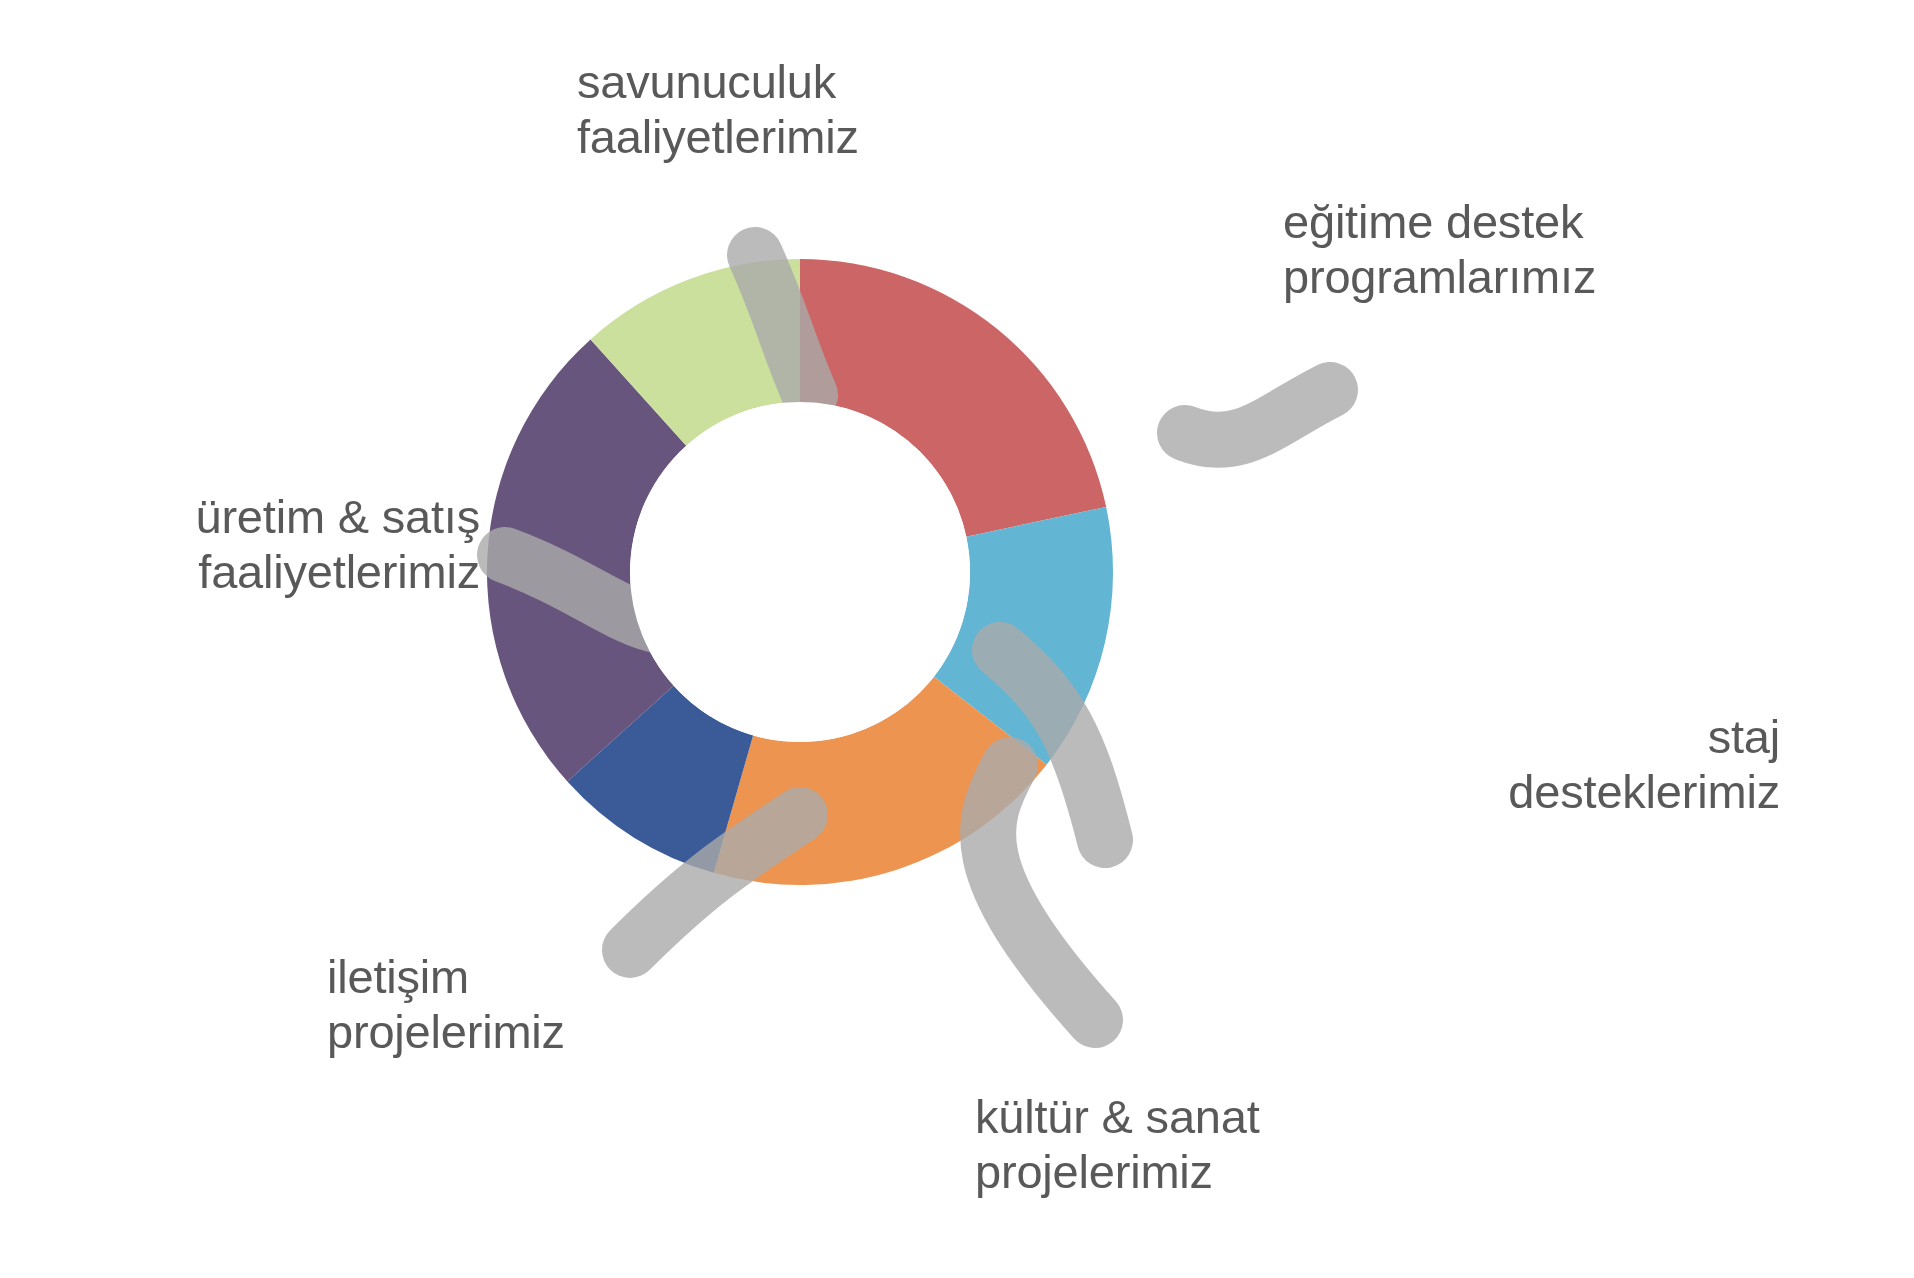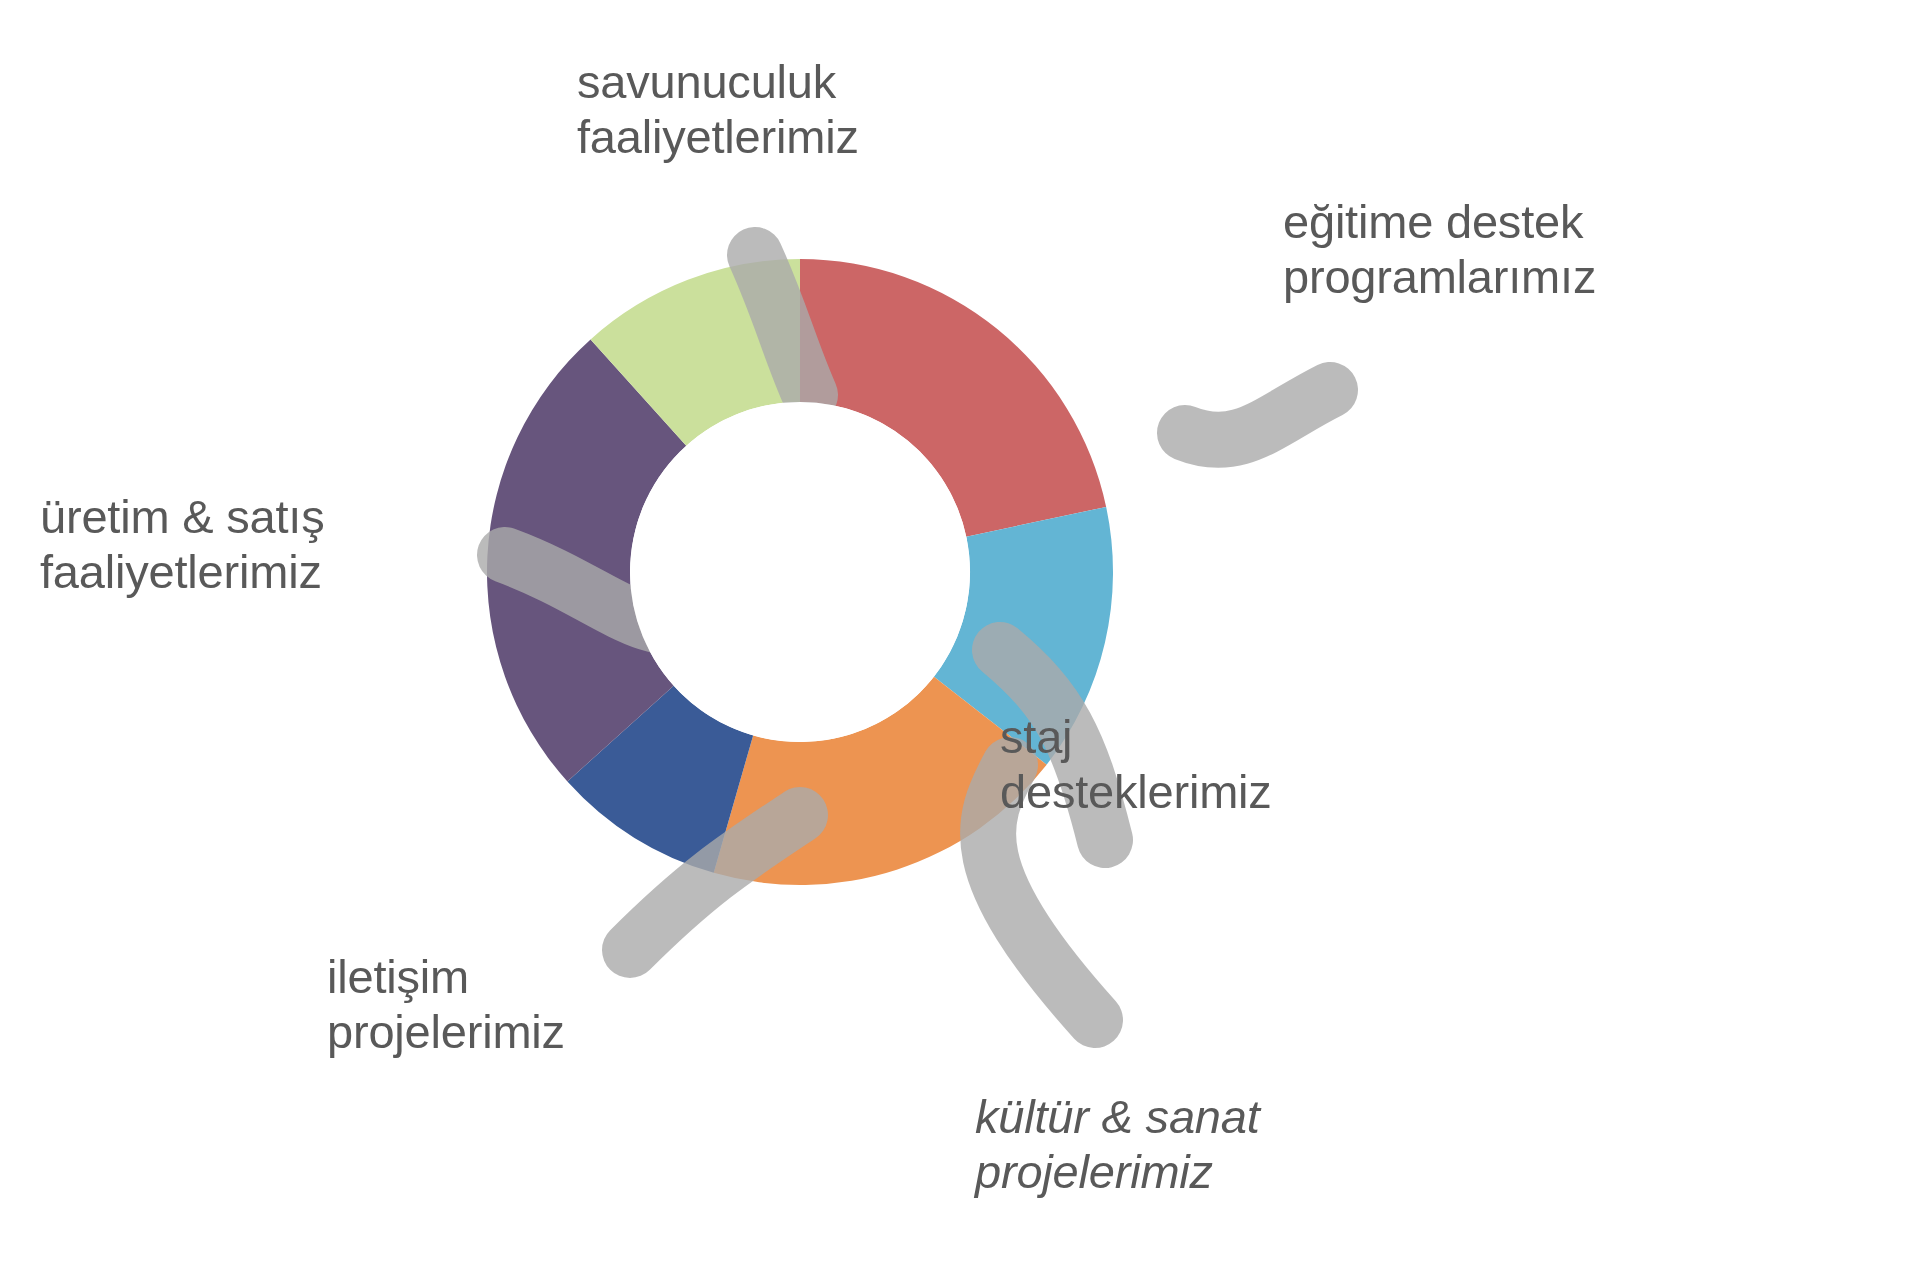--- a/index.html
+++ b/index.html
@@ -30,21 +30,21 @@
   .label {
     position: absolute;
     color: #595959;
     font-size: 47px;
     line-height: 1.16;
     font-weight: 400;
     letter-spacing: -0.2px;
     white-space: pre-line;
   }
   .label-left  { text-align: left; }
-  .label-right { }
+  .label-right { text-align: right; }
 </style>
 </head>
 <body>
 
 <div id="stage">
 
   <svg id="chart-svg" viewBox="0 0 1914 1278">
 
     <g>
         <path d="M 800.00 259.00 A 313 313 0 0 1 1106.16 506.92 L 966.29 536.66 A 170 170 0 0 0 800.00 402.00 Z" fill="#cc6666"></path>
@@ -66,20 +66,20 @@
 
     <circle cx="800" cy="572" r="170" fill="#ffffff"></circle>
   </svg>
 
   <div class="label label-left" style="left:577px;  top:55px;   width:420px;">savunuculuk
 faaliyetlerimiz</div>
   <div class="label label-right" style="left:1000px; top:710px;  width:780px;">staj
 desteklerimiz</div>
   <div class="label label-left" style="left:1283px; top:195px;  width:480px;">eğitime destek
 programlarımız</div>
-  <div class="label label-left" style="left:975px;  top:1090px; width:480px;font-style:italic;">kültür &amp; sanat
+  <div class="label label-left" style="left:975px;  top:1090px; width:480px;">kültür &amp; sanat
 projelerimiz</div>
   <div class="label label-left" style="left:327px;  top:950px;  width:420px;">iletişim
 projelerimiz</div>
   <div class="label label-right" style="left:40px;   top:490px;  width:440px;">üretim &amp; satış
 faaliyetlerimiz</div>
 
 </div>
 
 </body></html>

